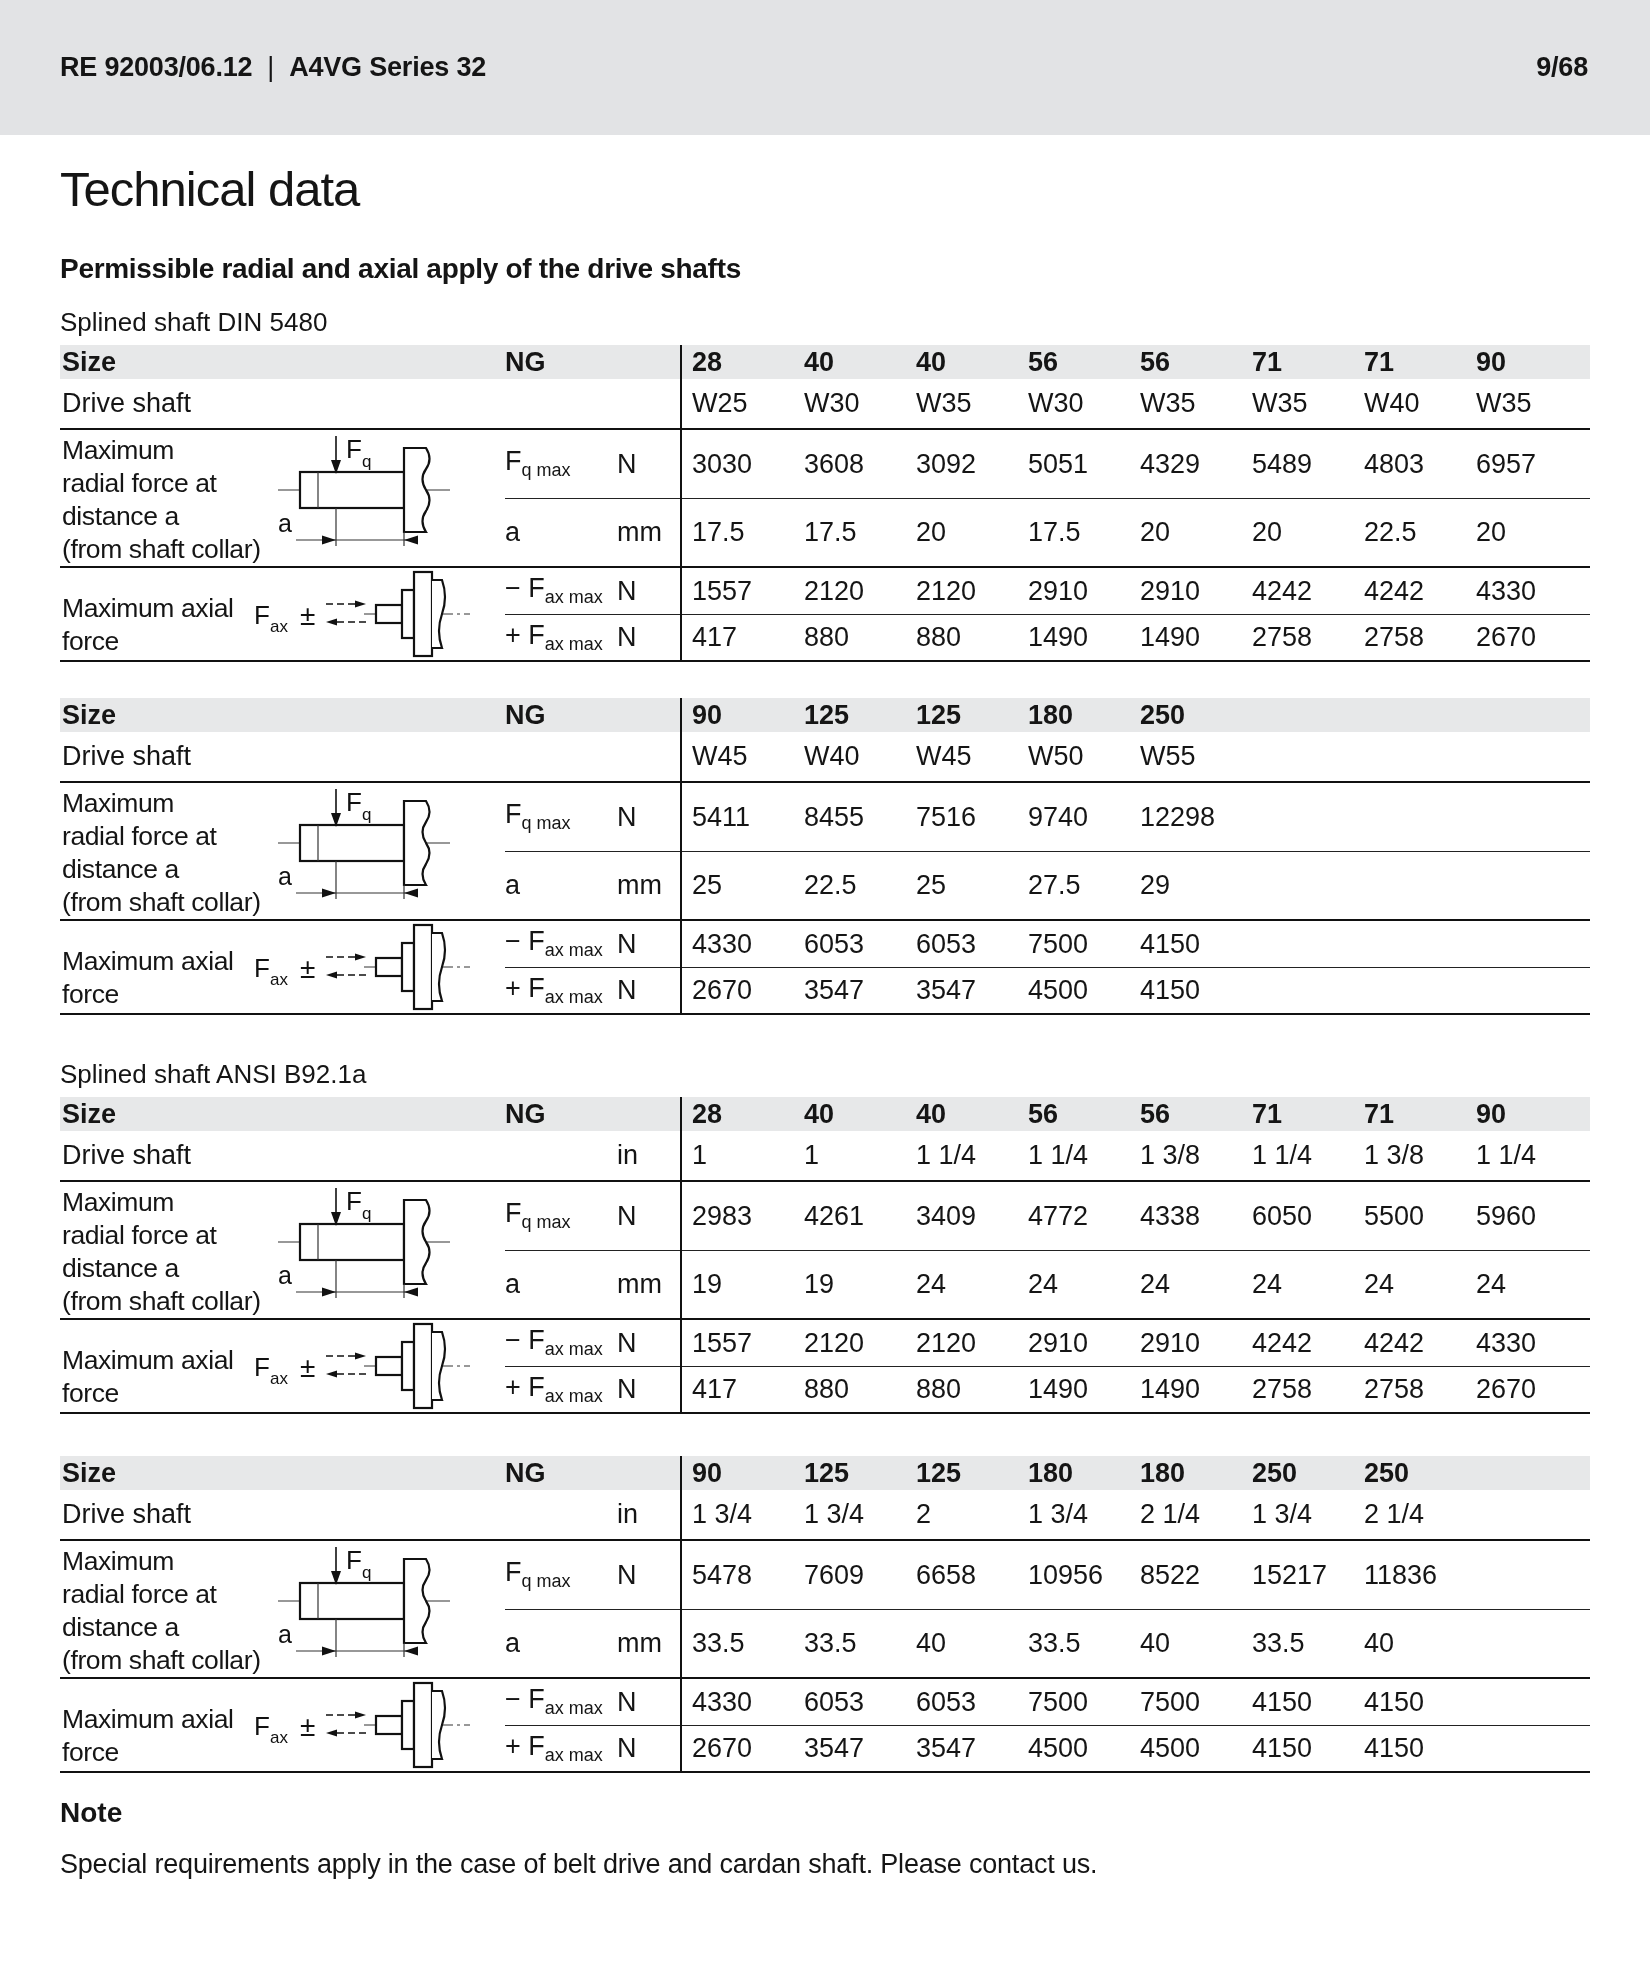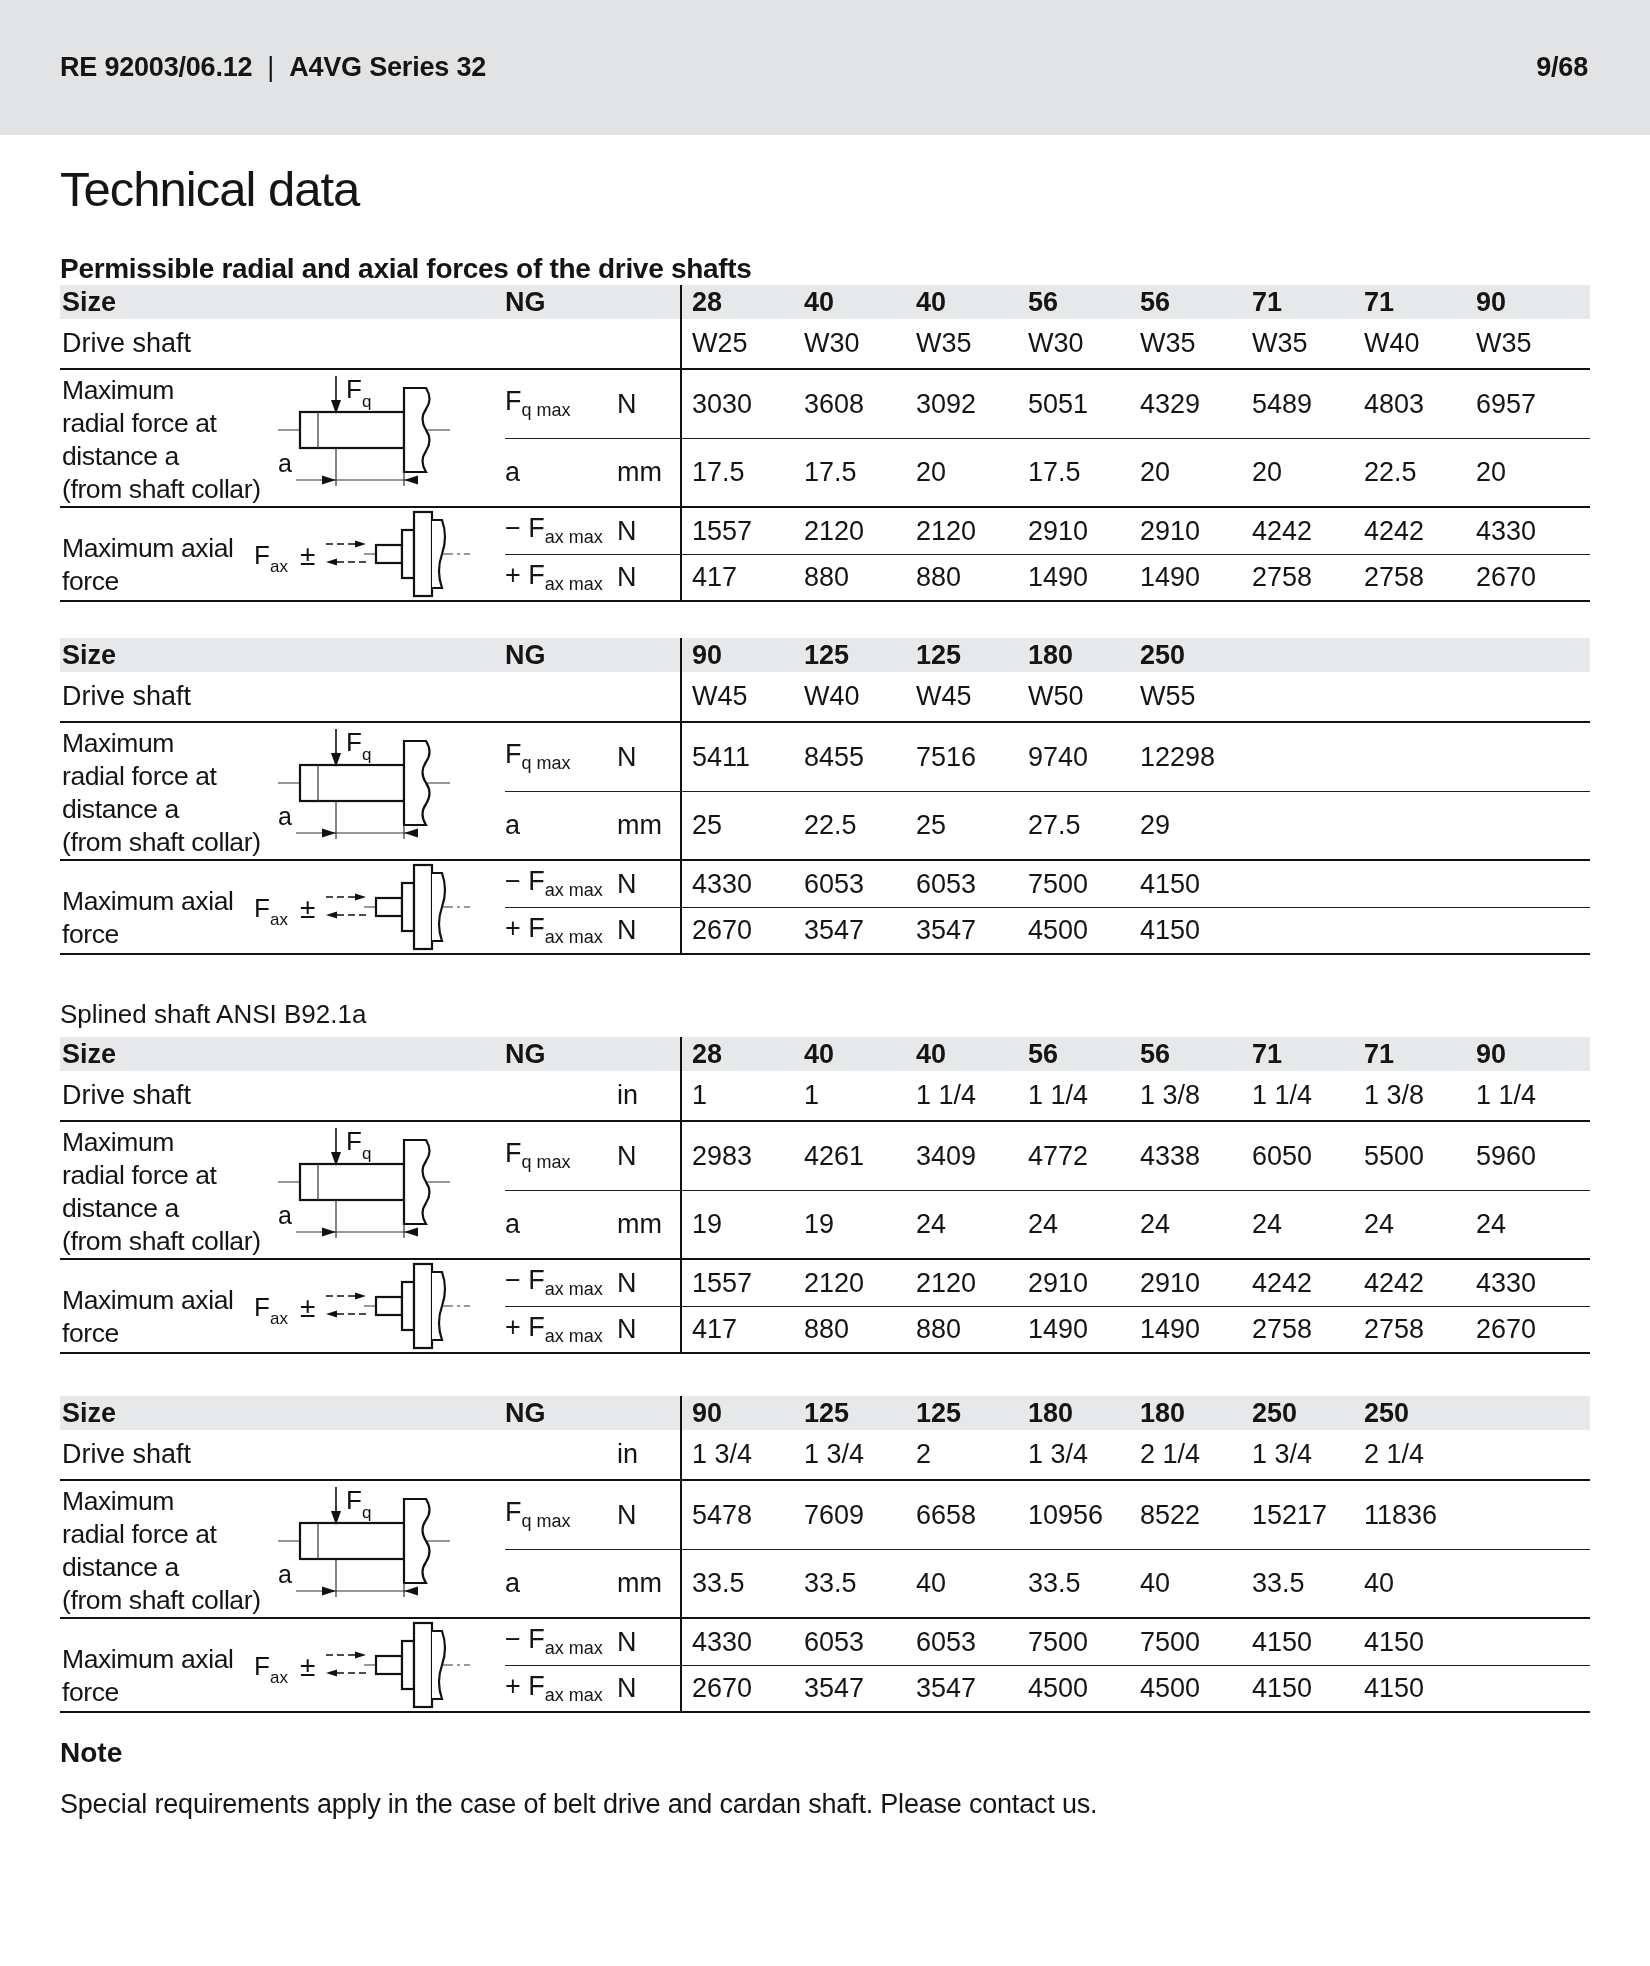--- a/index.html
+++ b/index.html
@@ -72,22 +72,23 @@
   <div class="doc-head">
     <span>RE 92003/06.12</span>
     <span class="doc-sep">|</span>
     <span>A4VG Series 32</span>
     <span class="page-num">9/68</span>
   </div>
 </div>
 
 <div class="content">
   <h1>Technical data</h1>
-  <h2>Permissible radial and axial forces of the drive shafts</h2>
-
+  <h2>Permissible radial and axial apply of the drive shafts</h2>
+
+  <div class="caption">Splined shaft DIN 5480</div>
   <div class="dtable" id="table-0">
       <div class="vdiv"></div>
       <div class="row r-head">
         <div class="c-label">Size</div>
         <div class="c-wide">NG</div>
         <div class="c-val" style="font-weight: 700;">28</div>
         <div class="c-val" style="font-weight: 700;">40</div>
         <div class="c-val" style="font-weight: 700;">40</div>
         <div class="c-val" style="font-weight: 700;">56</div>
         <div class="c-val" style="font-weight: 700;">56</div>

